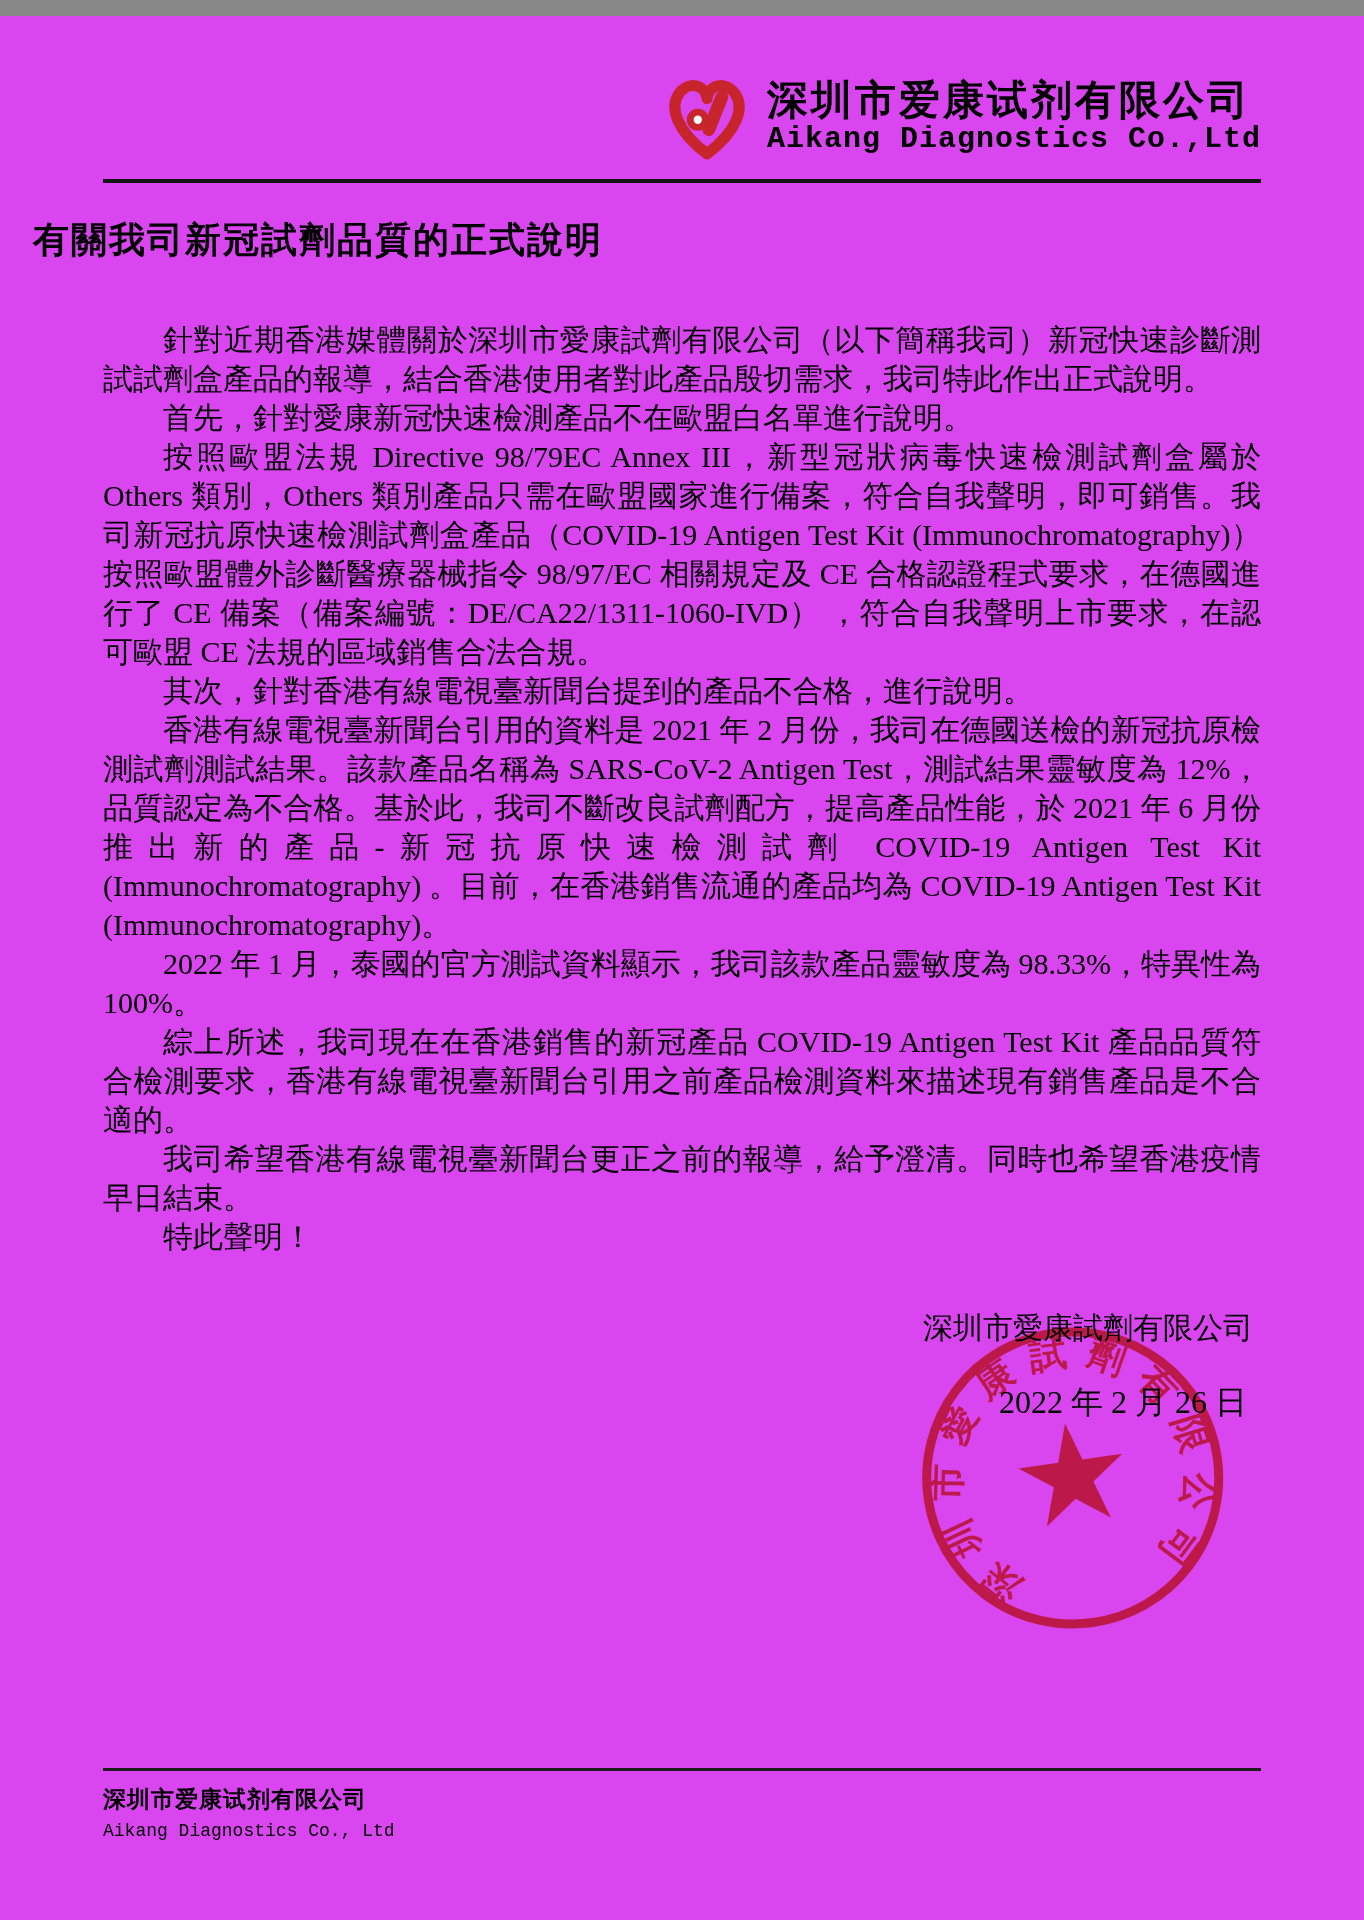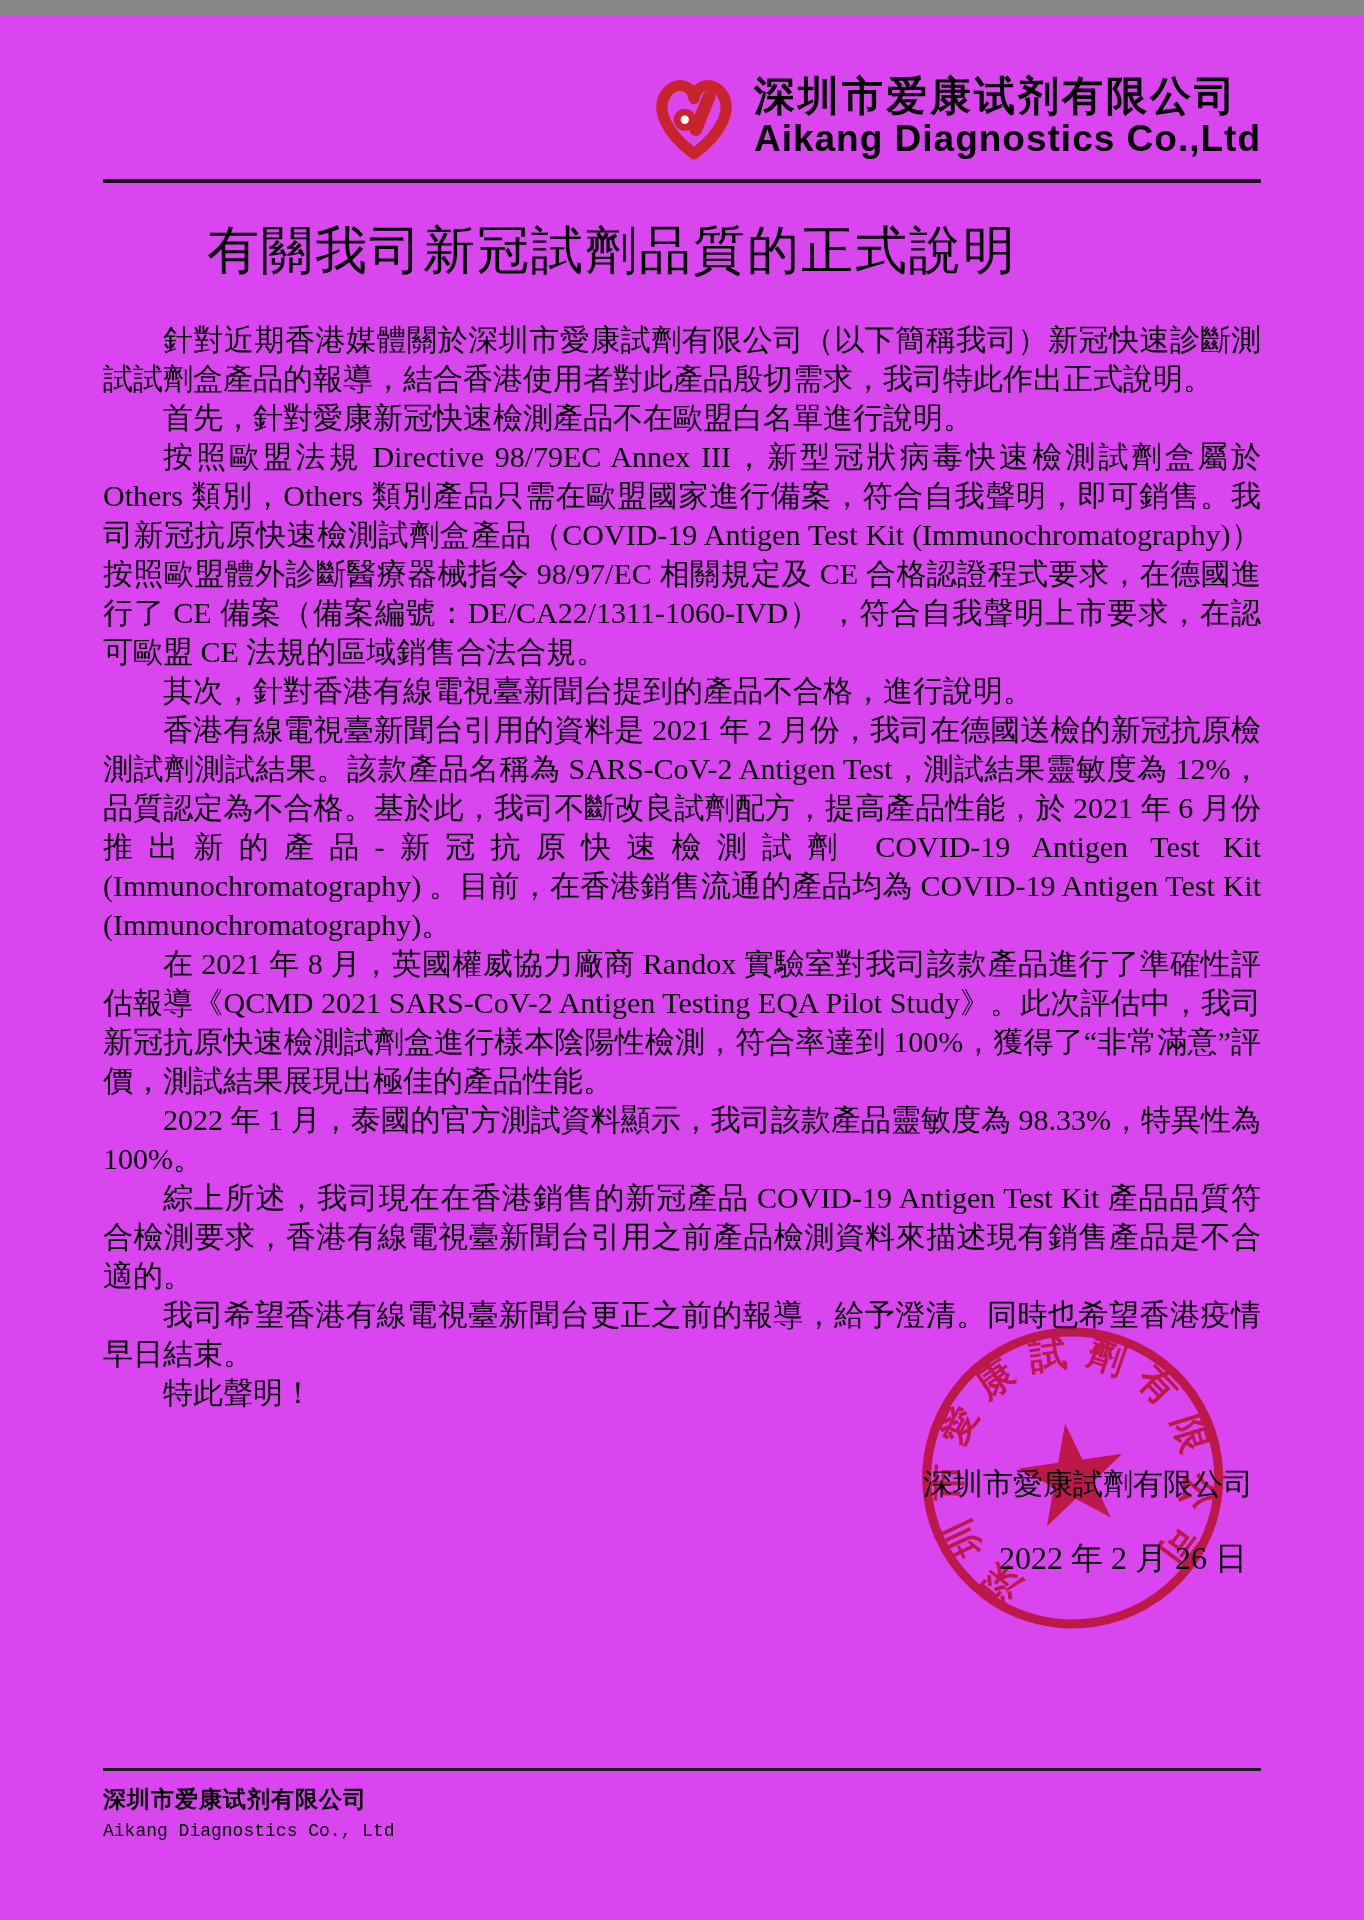--- a/index.html
+++ b/index.html
@@ -26,41 +26,40 @@
   .header-names { display: flex; flex-direction: column; }
   .header-cn {
     font-family: "Liberation Sans", sans-serif;
     font-weight: 700;
     font-size: 41px;
     letter-spacing: 3px;
     line-height: 1.1;
     white-space: nowrap;
   }
   .header-en {
-    font-family: Liberation Sans, sans-serif;
+    font-family: Liberation Mono, monospace;
     font-weight: 700;
-    font-size: 37px;
+    font-size: 30px;
     letter-spacing: 1px;
     line-height: 1.1;
     white-space: nowrap;
   }
   .header-rule {
     position: absolute;
     top: 163px; left: 103px; right: 103px;
     height: 4px;
     background: #141414;
   }
   
   .doc-title {
     position: absolute;
     top: 200px; left: 103px; right: 103px;
-    text-align: center;
     transform: translateX(-70px);
-    font-weight: 400;
-    font-size: 52px;
+    font-weight: 700;
+    font-size: 36px;
     letter-spacing: 2px;
     white-space: nowrap;
   }
   
   .body-text {
     position: absolute;
     top: 304px; left: 103px; right: 103px;
     font-size: 30px;
     line-height: 39px;
     text-align: justify;
@@ -138,21 +137,20 @@
 
   <div class="doc-title">有關我司新冠試劑品質的正式說明</div>
 
   <div class="body-text">
     <div>
         <p class="para">針對近期香港媒體關於深圳市愛康試劑有限公司（以下簡稱我司）新冠快速診斷測試試劑盒產品的報導，結合香港使用者對此產品殷切需求，我司特此作出正式說明。</p>
         <p class="para">首先，針對愛康新冠快速檢測產品不在歐盟白名單進行說明。</p>
         <p class="para">按照歐盟法規 Directive 98/79EC Annex III，新型冠狀病毒快速檢測試劑盒屬於 Others 類別，Others 類別產品只需在歐盟國家進行備案，符合自我聲明，即可銷售。我司新冠抗原快速檢測試劑盒產品（COVID-19 Antigen Test Kit (Immunochromatography)）按照歐盟體外診斷醫療器械指令 98/97/EC 相關規定及 CE 合格認證程式要求，在德國進行了 CE 備案（備案編號：DE/CA22/1311-1060-IVD） ，符合自我聲明上市要求，在認可歐盟 CE 法規的區域銷售合法合規。</p>
         <p class="para">其次，針對香港有線電視臺新聞台提到的產品不合格，進行說明。</p>
         <p class="para">香港有線電視臺新聞台引用的資料是 2021 年 2 月份，我司在德國送檢的新冠抗原檢測試劑測試結果。該款產品名稱為 SARS-CoV-2 Antigen Test，測試結果靈敏度為 12%，品質認定為不合格。基於此，我司不斷改良試劑配方，提高產品性能，於 2021 年 6 月份推出新的產品-新冠抗原快速檢測試劑 COVID-19 Antigen Test Kit (Immunochromatography) 。目前，在香港銷售流通的產品均為 COVID-19 Antigen Test Kit (Immunochromatography)。</p>
-        <p class="para">在 2021 年 8 月，英國權威協力廠商 Randox 實驗室對我司該款產品進行了準確性評估報導《QCMD 2021 SARS-CoV-2 Antigen Testing EQA Pilot Study》。此次評估中，我司新冠抗原快速檢測試劑盒進行樣本陰陽性檢測，符合率達到 100%，獲得了“非常滿意”評價，測試結果展現出極佳的產品性能。</p>
         <p class="para">2022 年 1 月，泰國的官方測試資料顯示，我司該款產品靈敏度為 98.33%，特異性為 100%。</p>
         <p class="para">綜上所述，我司現在在香港銷售的新冠產品 COVID-19 Antigen Test Kit 產品品質符合檢測要求，香港有線電視臺新聞台引用之前產品檢測資料來描述現有銷售產品是不合適的。</p>
         <p class="para">我司希望香港有線電視臺新聞台更正之前的報導，給予澄清。同時也希望香港疫情早日結束。</p>
         <p class="para">特此聲明！</p>
       </div>
     <div class="sig-company">深圳市愛康試劑有限公司</div>
     <div class="sig-date">2022 年 2 月 26 日</div>
   </div>
 
   <svg class="stamp" viewBox="0 0 320 320" aria-hidden="true">

